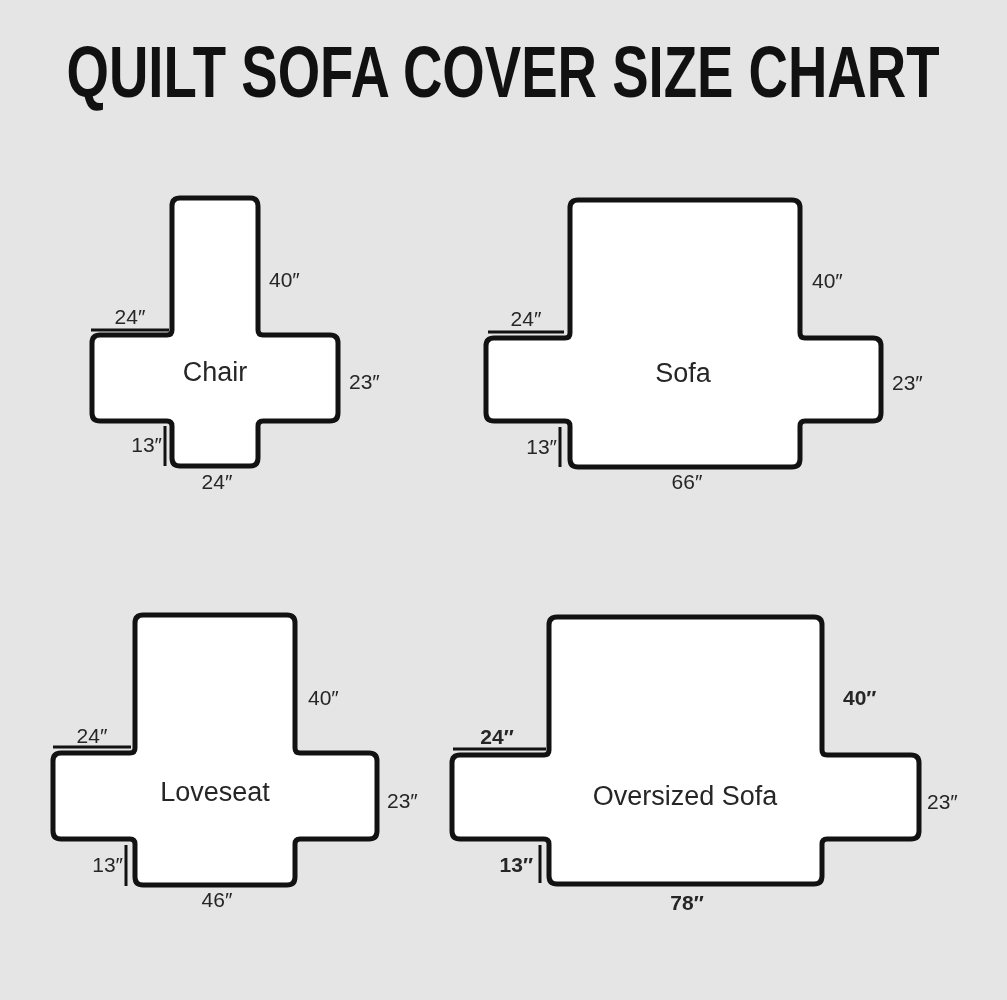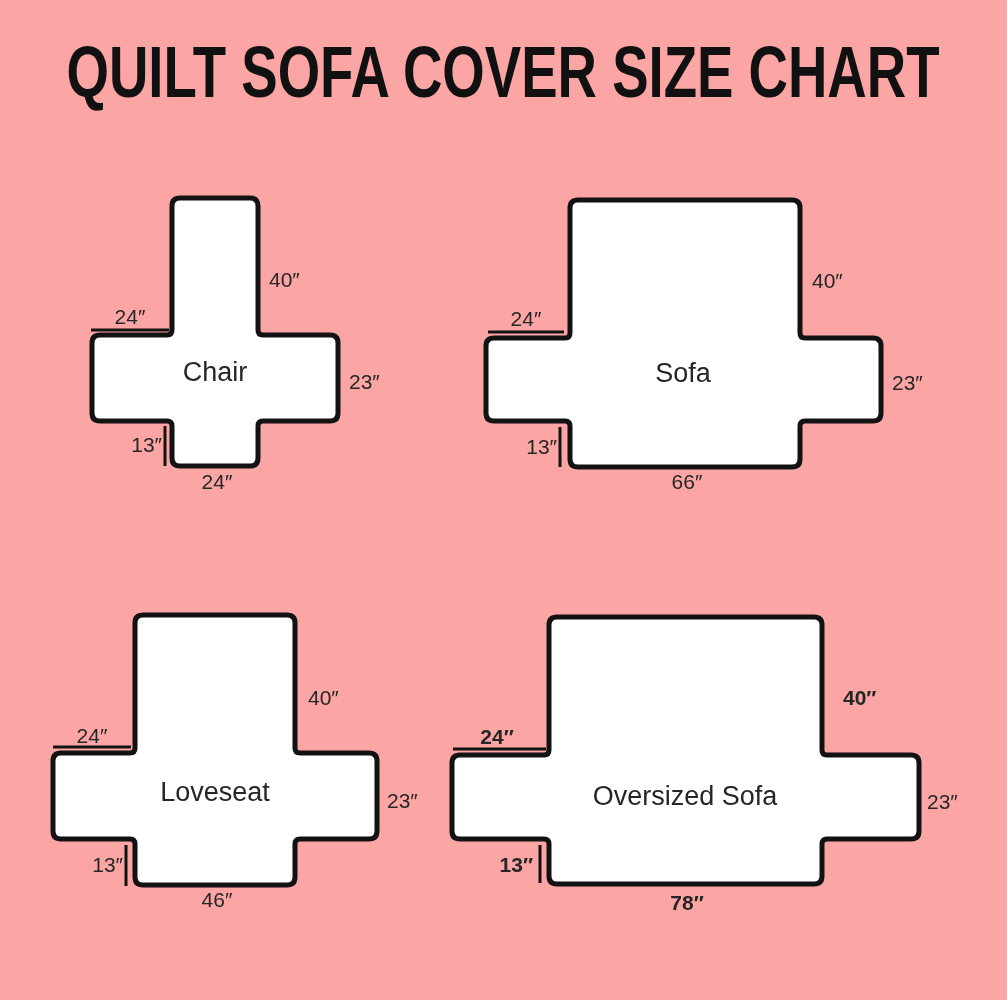--- a/index.html
+++ b/index.html
@@ -4,21 +4,21 @@
 <style>
   html, body {
     margin: 0;
     padding: 0;
     background: #ffffff;
   }
   #stage {
     position: relative;
     width: 1007px;
     height: 1000px;
-    background: #fca5a5;
+    background: #e5e5e5;
     font-family: "Liberation Sans", sans-serif;
   }
   svg { display: block; }
   .shape {
     fill: #ffffff;
     stroke-width: 5px;
     stroke-linecap: round;
   }
   .tick {
     stroke-width: 3px;

